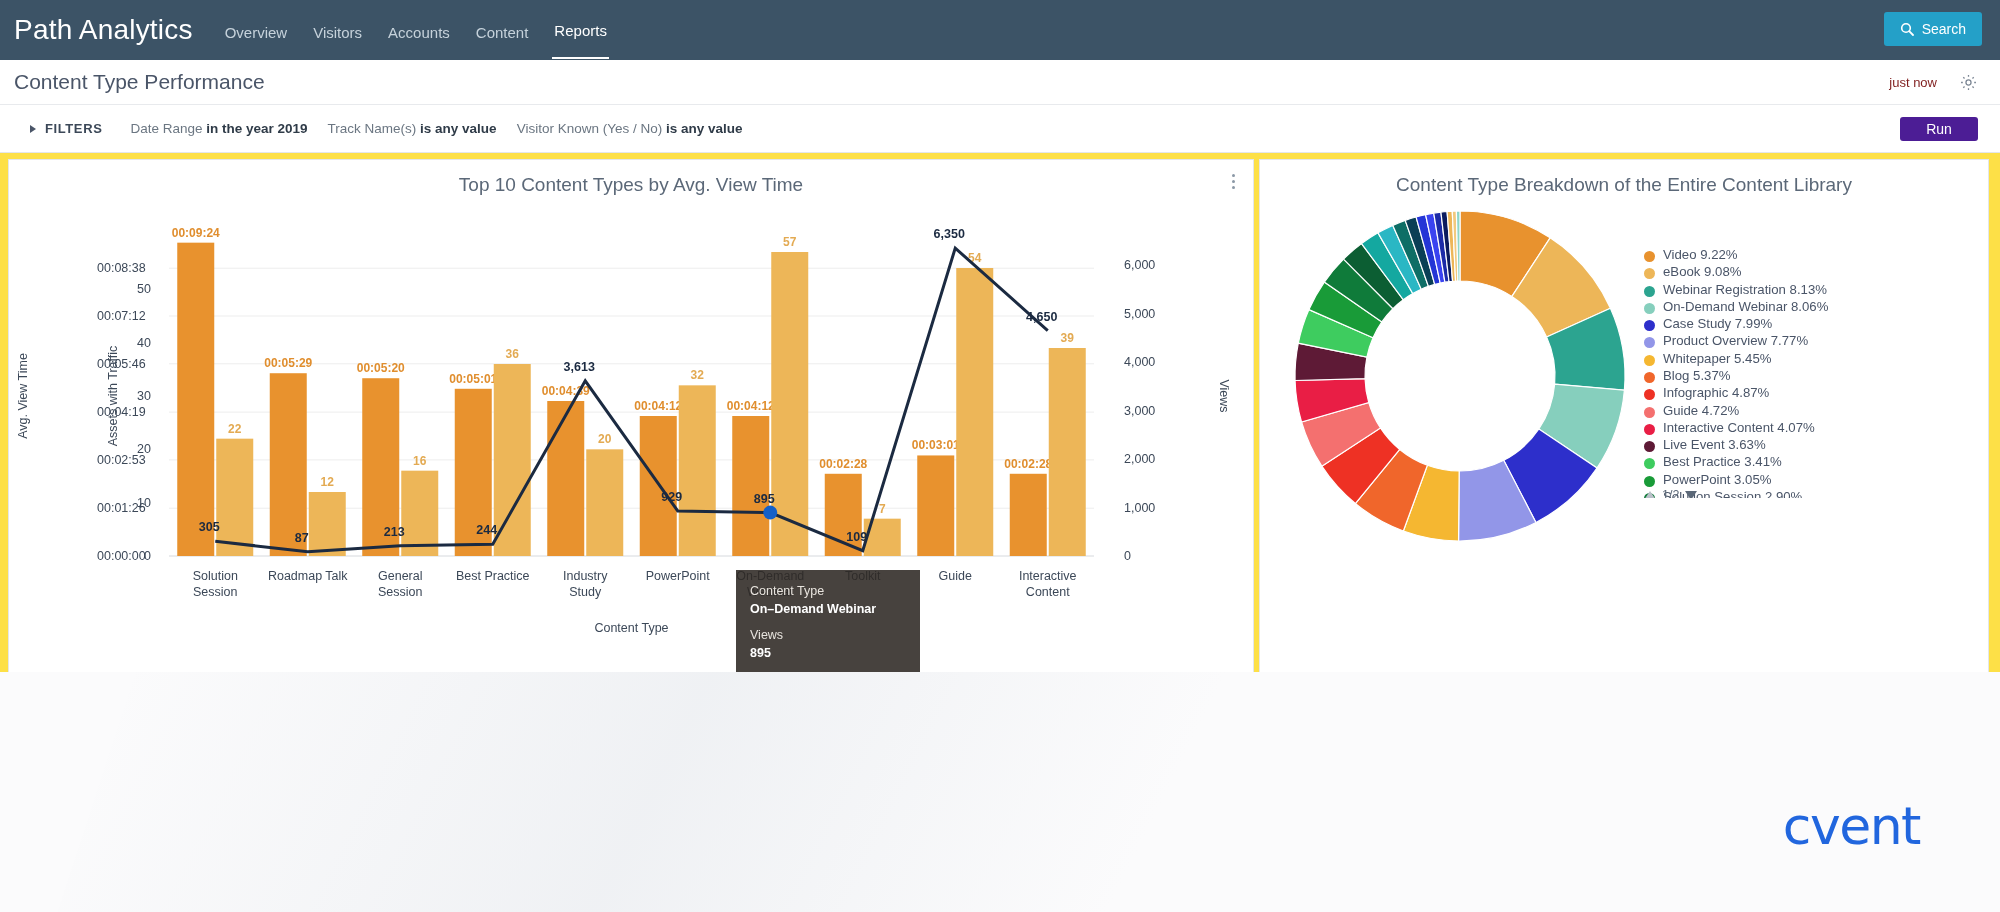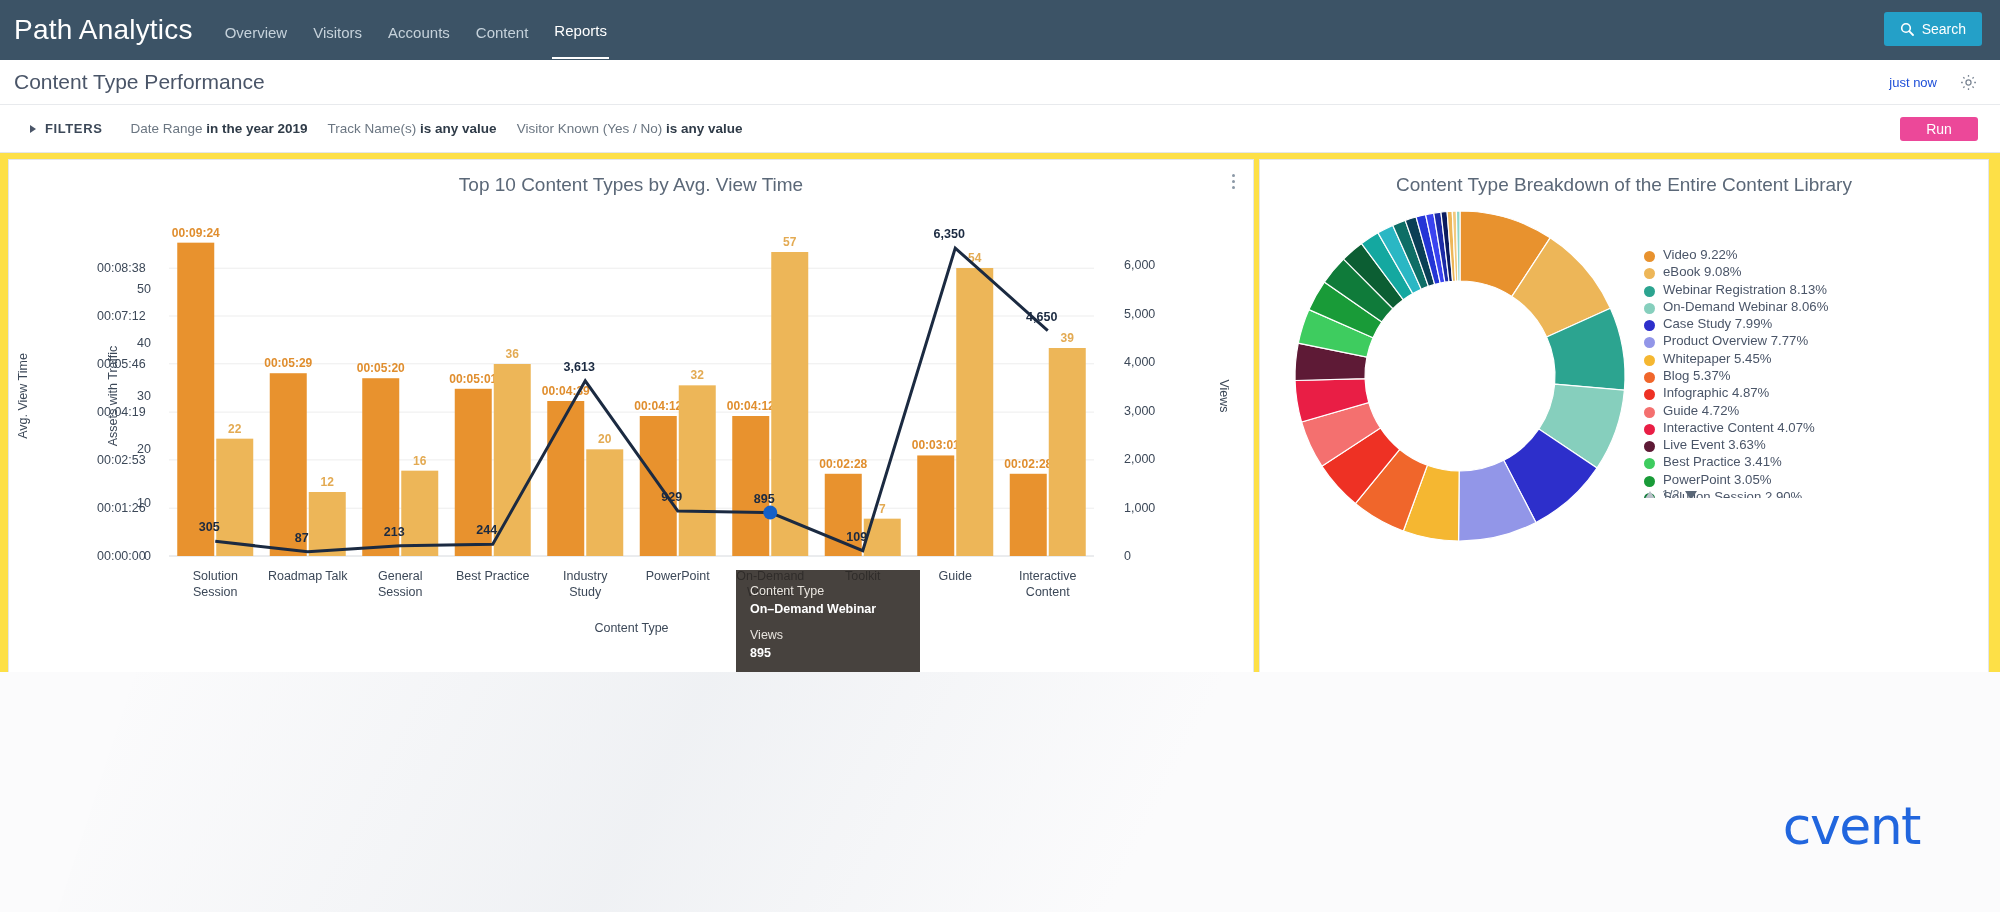--- a/index.html
+++ b/index.html
@@ -60,21 +60,21 @@
     background: #ffffff;
     border-bottom: 1px solid #e8eaed;
     display: flex; align-items: center;
     padding: 0 22px 0 14px;
     position: relative;
   }
   #page-title { font-size: 21px; color: #4a5568; font-weight: 400; }
   #titlebar-right {
     margin-left: auto; display: flex; align-items: center; gap: 22px;
   }
-  #timestamp { font-size: 13px; color: #1d4ed8; }
+  #timestamp { font-size: 13px; color: #7f1d1d; }
   #gear-icon { cursor: pointer; display:block; }
 
   
   #filterbar {
     height: 48px;
     background: #ffffff;
     border-bottom: 1px solid #e3e6ea;
     display: flex; align-items: center;
     padding: 0 22px 0 30px;
     position: relative;
@@ -87,21 +87,21 @@
   #filters-caret {
     width:0;height:0;border-left:6px solid #4a5568;
     border-top:4px solid transparent;border-bottom:4px solid transparent;
   }
   .filter-chip {
     font-size: 13.5px; color: #6b7682; margin-right: 20px; white-space: nowrap; cursor: pointer;
   }
   .filter-chip b { color: #2f3b48; font-weight: bold; }
   #run-btn {
     margin-left: auto;
-    background: #ec4899;
+    background: #4c1d95;
     color: #ffffff;
     border: none; border-radius: 3px;
     height: 24px; width: 78px;
     font-size: 14px;
     font-family: "Liberation Sans", sans-serif;
     cursor: pointer;
   }
 
   
   #dash {

